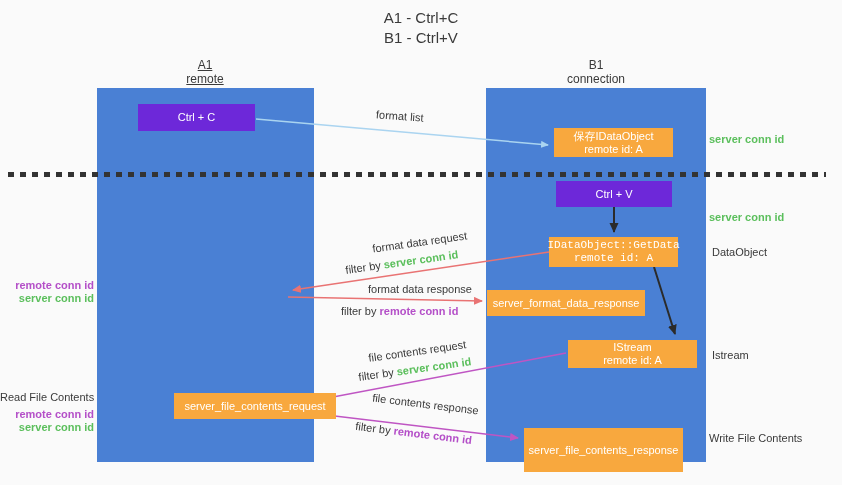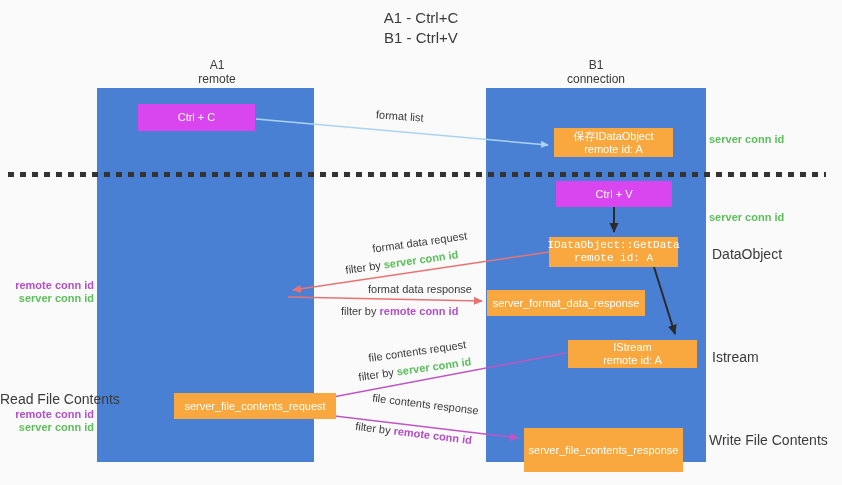--- a/index.html
+++ b/index.html
@@ -22,32 +22,32 @@
     text-align:center;font-size:12px;color:#3a3a3a;line-height:14px;
   }
   .lifeline{
     background:#4a80d4;
   }
   .node{
     display:flex;flex-direction:column;align-items:center;justify-content:center;
     color:#ffffff;font-size:11px;line-height:13px;text-align:center;
     box-sizing:border-box;
   }
-  .node-green{background:#d946ef;}
+  .node-green{background:#6d28d9;}
   .node-orange{background:#f8a83e;justify-content:center;}
   .arrow-label{
     font-size:11px;color:#3a3a3a;white-space:nowrap;
   }
   .rot-neg{transform:rotate(-8deg);}
   .rot-pos{transform:rotate(7deg);}
   .rot-slight{transform:rotate(4deg);}
   .green-id{color:#5bbf5c;font-weight:bold;}
   .purple-id{color:#b44fc8;font-weight:bold;}
   .side-label{
-    font-size:14px;color:#3a3a3a;white-space:nowrap;
+    font-size:11px;color:#3a3a3a;white-space:nowrap;
   }
   .side-id{
     font-size:11px;font-weight:bold;line-height:13px;white-space:nowrap;
   }
   .left-block{text-align:right;width:94px;}
   .dotted-line{
     height:5px;
     background:repeating-linear-gradient(90deg,#333 0 6px,transparent 6px 12px);
   }
   svg.arrows{position:absolute;left:0;top:0;pointer-events:none;}
@@ -55,21 +55,21 @@
 </head>
 <body>
 
 <div id="canvas">
 
   <div class="abs title" style="top:8px;left:0;">
     <div>A1 - Ctrl+C</div>
     <div>B1 - Ctrl+V</div>
   </div>
 
-  <div class="abs col-header" style="left:157px;top:58px;width:120px;">
+  <div class="abs col-header" style="left:145px;top:58px;width:120px;text-decoration:underline;">
     <div>A1</div>
     <div>remote</div>
   </div>
   <div class="abs col-header" style="left:536px;top:58px;width:120px;">
     <div>B1</div>
     <div>connection</div>
   </div>
 
   <div class="abs lifeline" style="left:97px;top:88px;width:217px;height:374px;"></div>
   <div class="abs lifeline" style="left:486px;top:88px;width:220px;height:374px;"></div>

